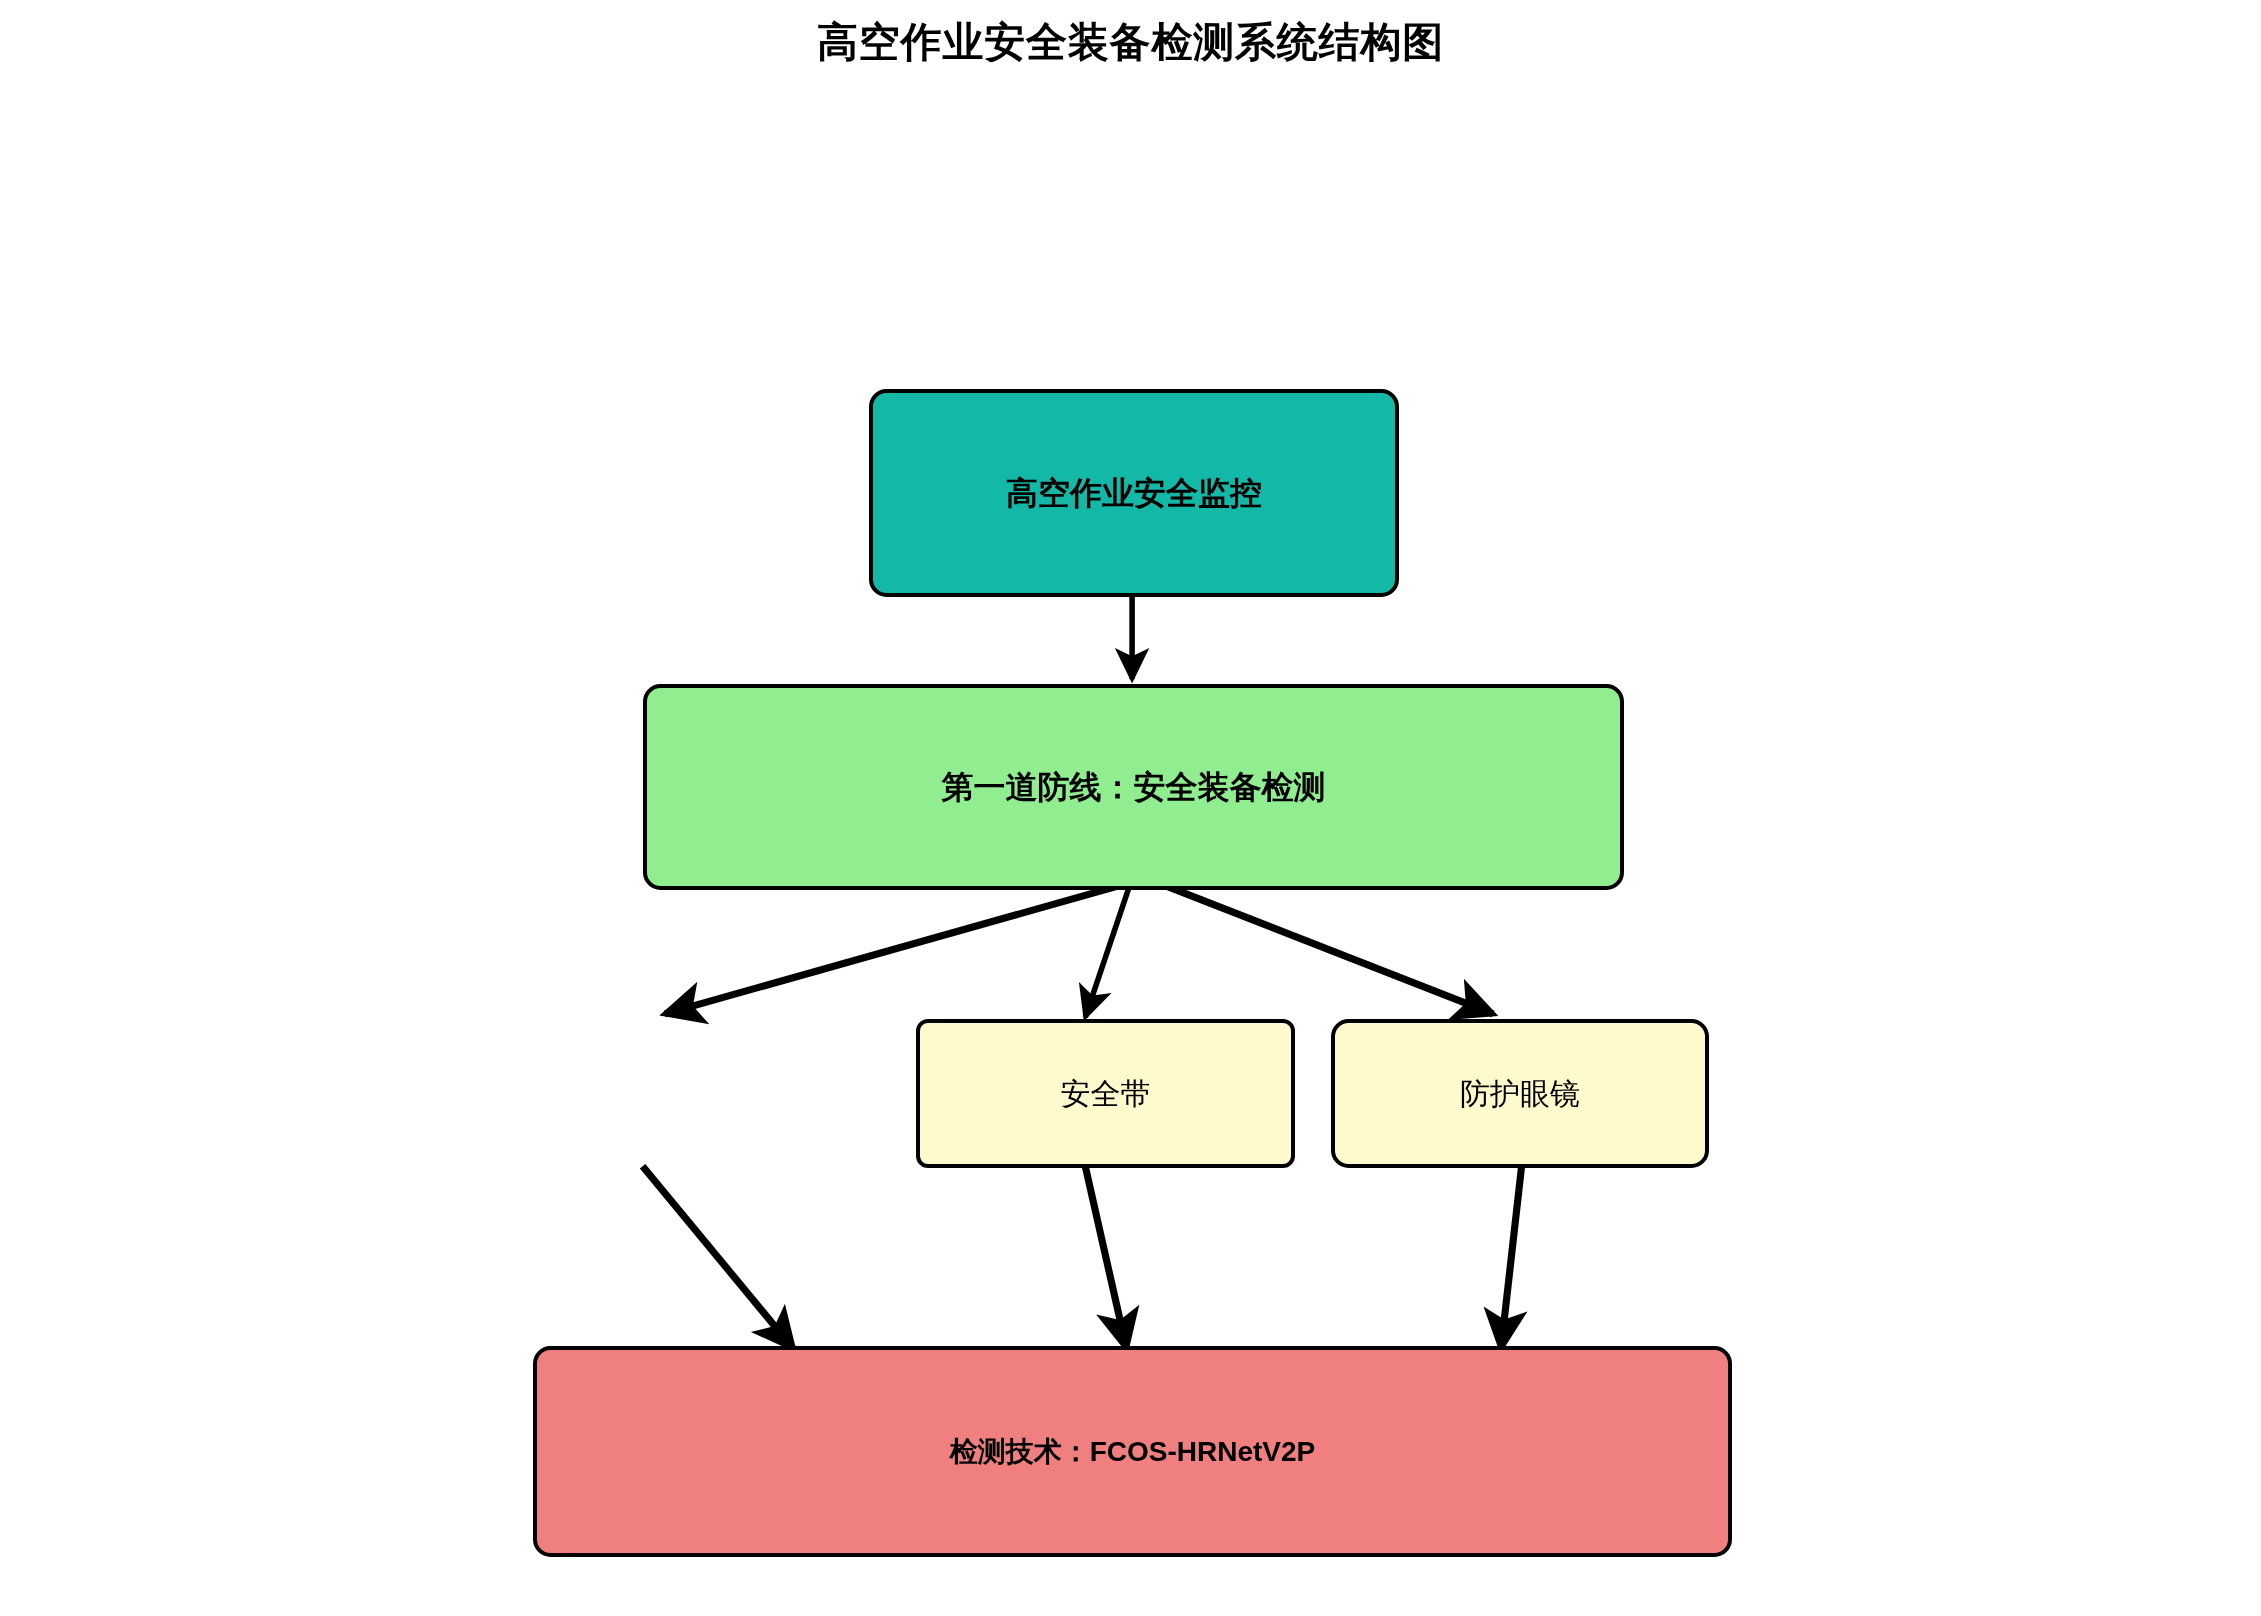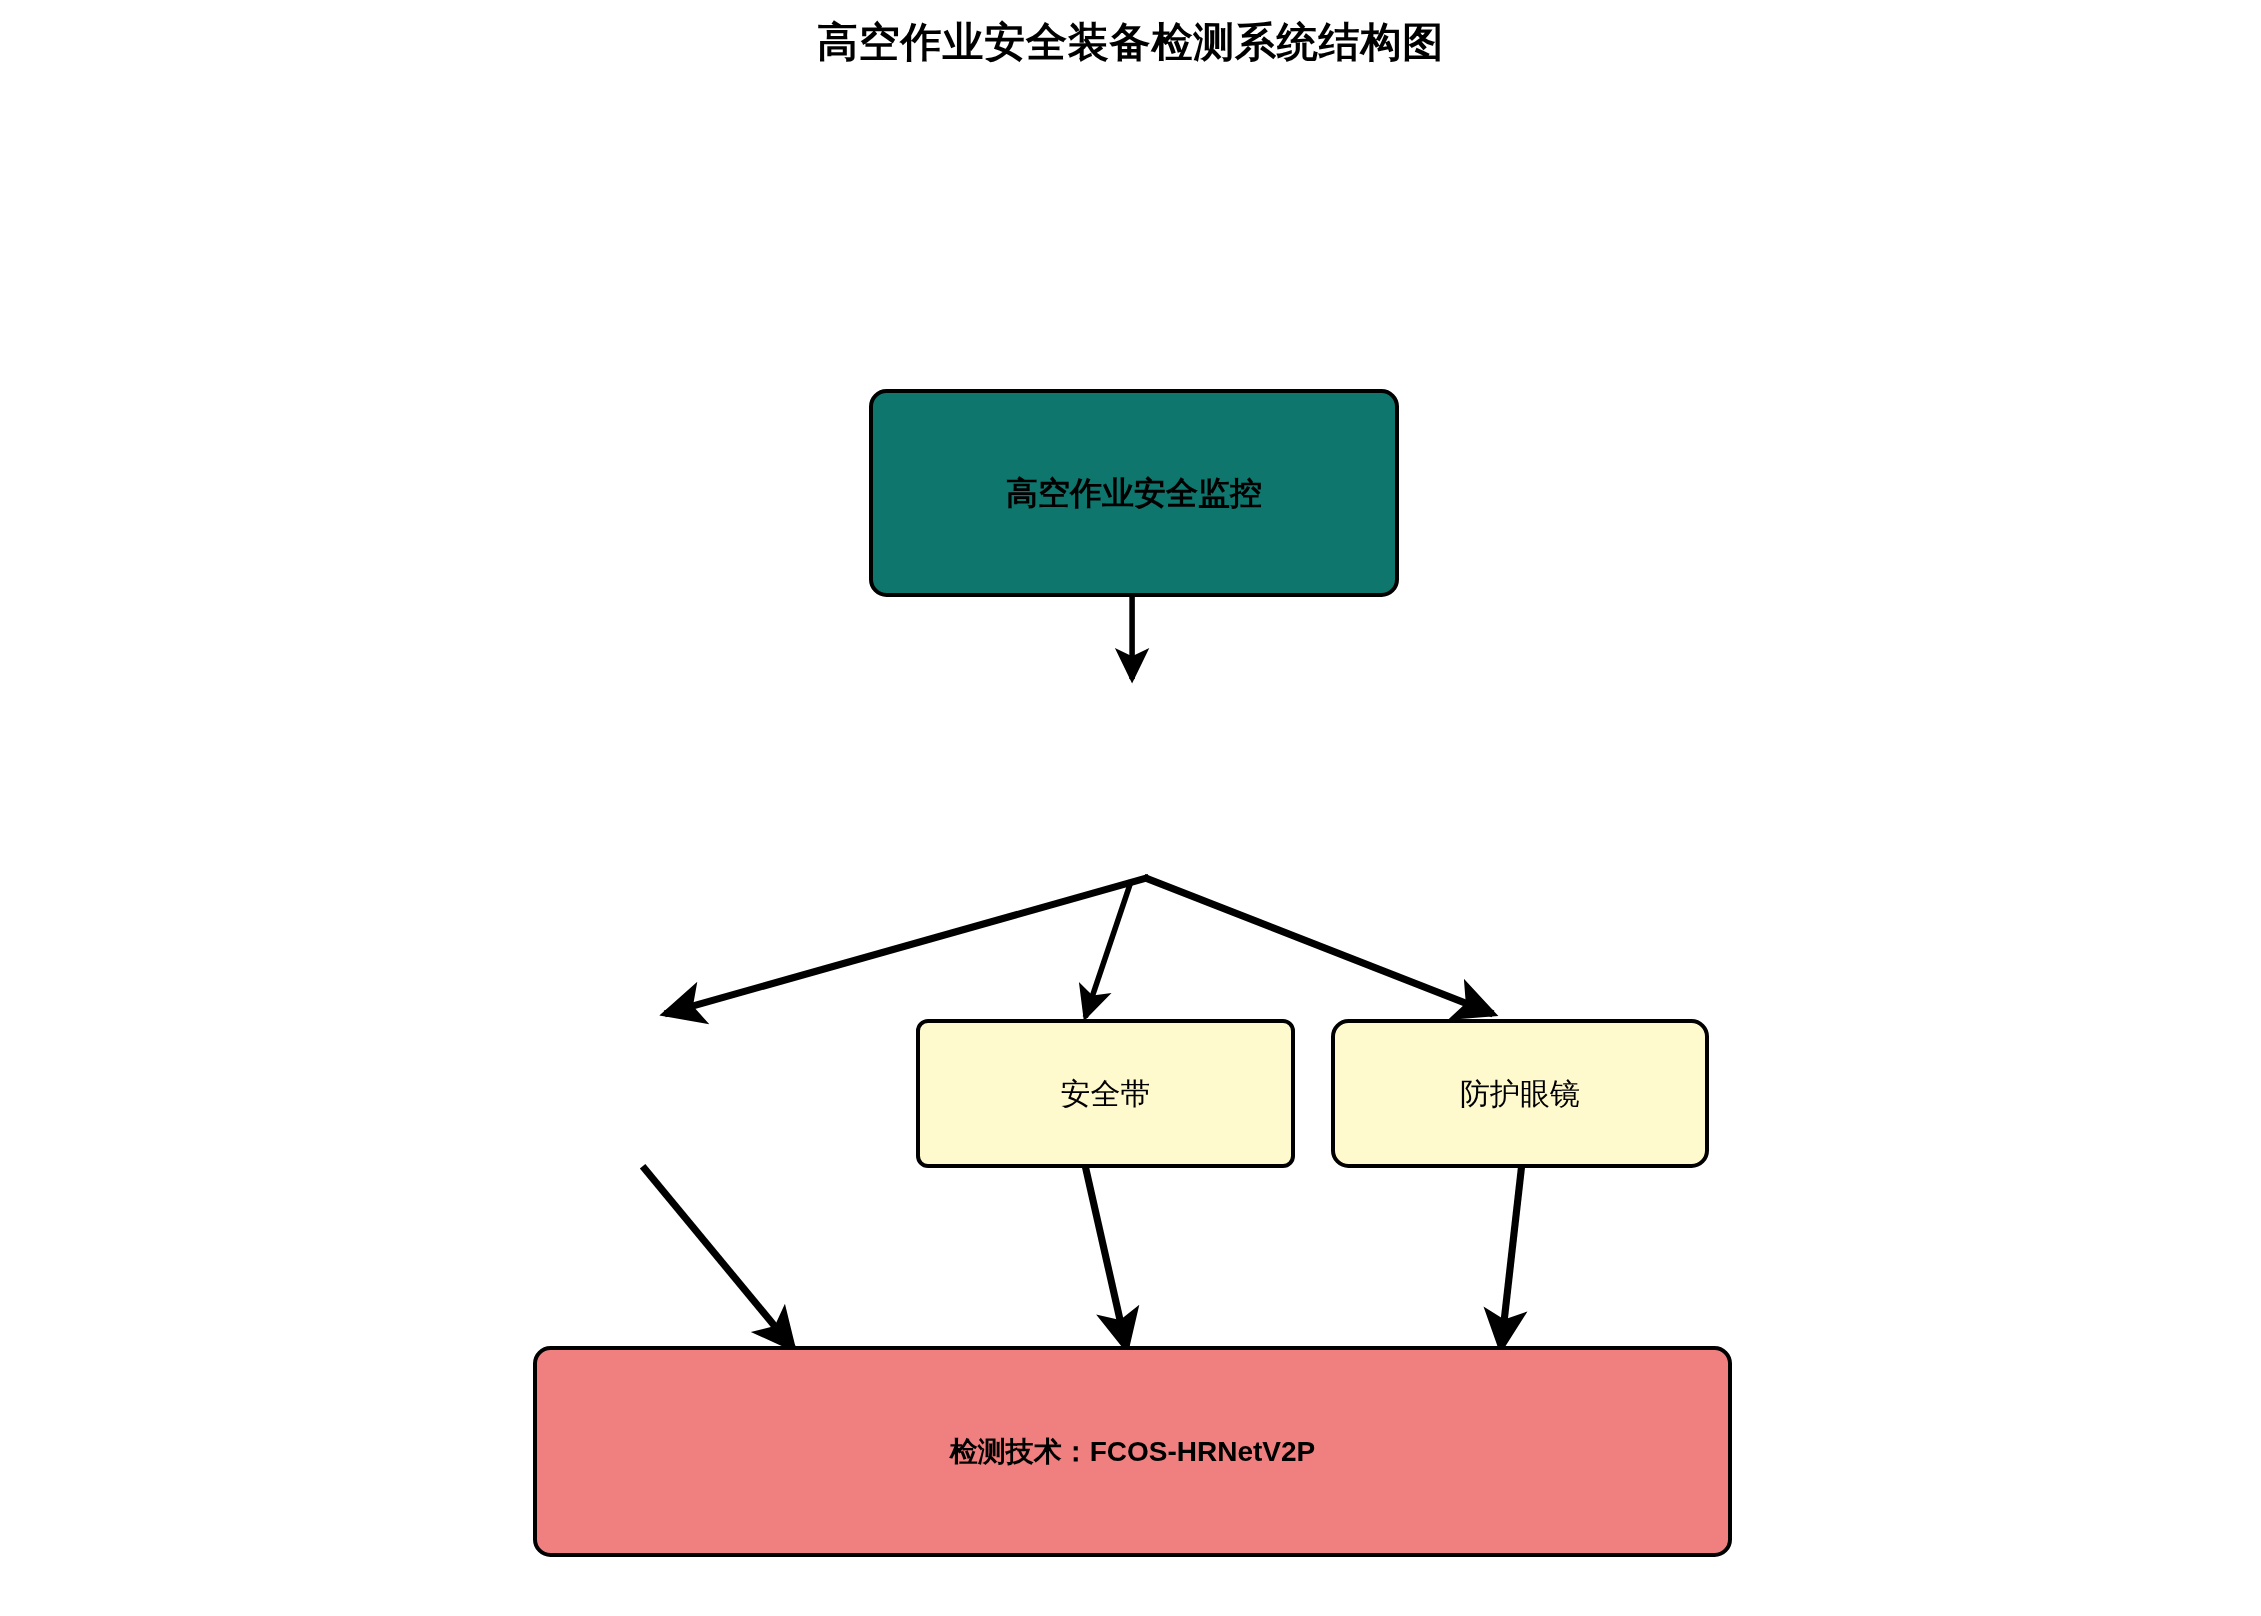--- a/index.html
+++ b/index.html
@@ -52,21 +52,21 @@
     padding: 0 14.3px;
     line-height: 1.25;
   }
 
   
   #node-monitoring {
     left: 869px;
     top: 389px;
     width: 530px;
     height: 208px;
-    background: #0f766e;
+    background: #14b8a6;
   }
   #node-monitoring .node-label {
     font-size: 32px;
     font-weight: bold;
   }
 
   #node-first-line {
     left: 643px;
     top: 684px;
     width: 981px;
@@ -139,20 +139,23 @@
 
     <line x1="1368" y1="1470" x2="1420" y2="1700" stroke="#000000" stroke-width="9" marker-end="url(#arrowhead)"></line>
 
     <line x1="1918" y1="1470" x2="1892" y2="1700" stroke="#000000" stroke-width="9" marker-end="url(#arrowhead)"></line>
   </svg>
 
   <div class="node" id="node-monitoring">
     <span class="node-label">高空作业安全监控</span>
   </div>
 
+  <div class="node" id="node-first-line">
+    <span class="node-label">第一道防线：安全装备检测</span>
+  </div>
 
 
   <div class="node node-equipment" id="node-harness">
     <span class="node-label">安全带</span>
   </div>
 
   <div class="node node-equipment" id="node-goggles">
     <span class="node-label">防护眼镜</span>
   </div>
 

